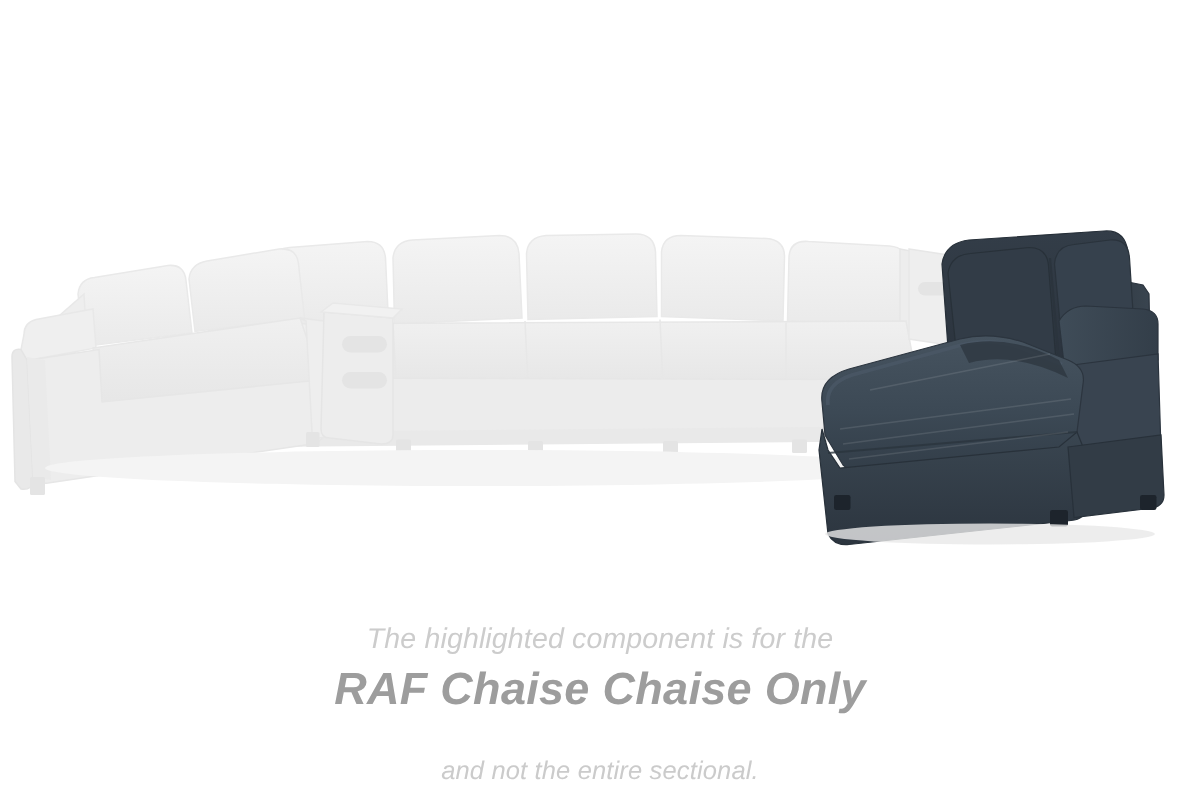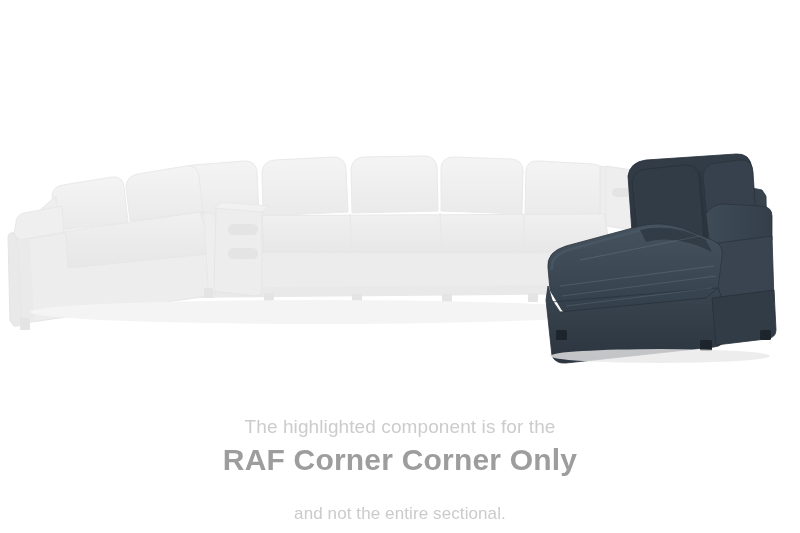--- a/index.html
+++ b/index.html
@@ -33,20 +33,21 @@
     height: 400px;
   }
 
   
   #caption-block {
     position: absolute;
     left: 0;
     top: 414px;
     width: 800px;
     text-align: center;
+    font-style: italic;
   }
   #caption-line-top {
     font-size: 19px;
     line-height: 26px;
     color: #cccccc;
     letter-spacing: 0.1px;
     white-space: nowrap;
   }
   #caption-line-main {
     font-size: 30px;
@@ -224,17 +225,17 @@
         </g>
 
         <ellipse cx="660" cy="356" rx="110" ry="7" fill="#e8e8e8" opacity="0.8"></ellipse>
       </g>
 
     </svg>
   </div>
 
   <div id="caption-block">
     <div id="caption-line-top">The highlighted component is for the</div>
-    <div id="caption-line-main">RAF Corner Corner Only</div>
+    <div id="caption-line-main">RAF Chaise Chaise Only</div>
     <div id="caption-line-bottom">and not the entire sectional.</div>
   </div>
 
 </div>
 
 </body></html>

